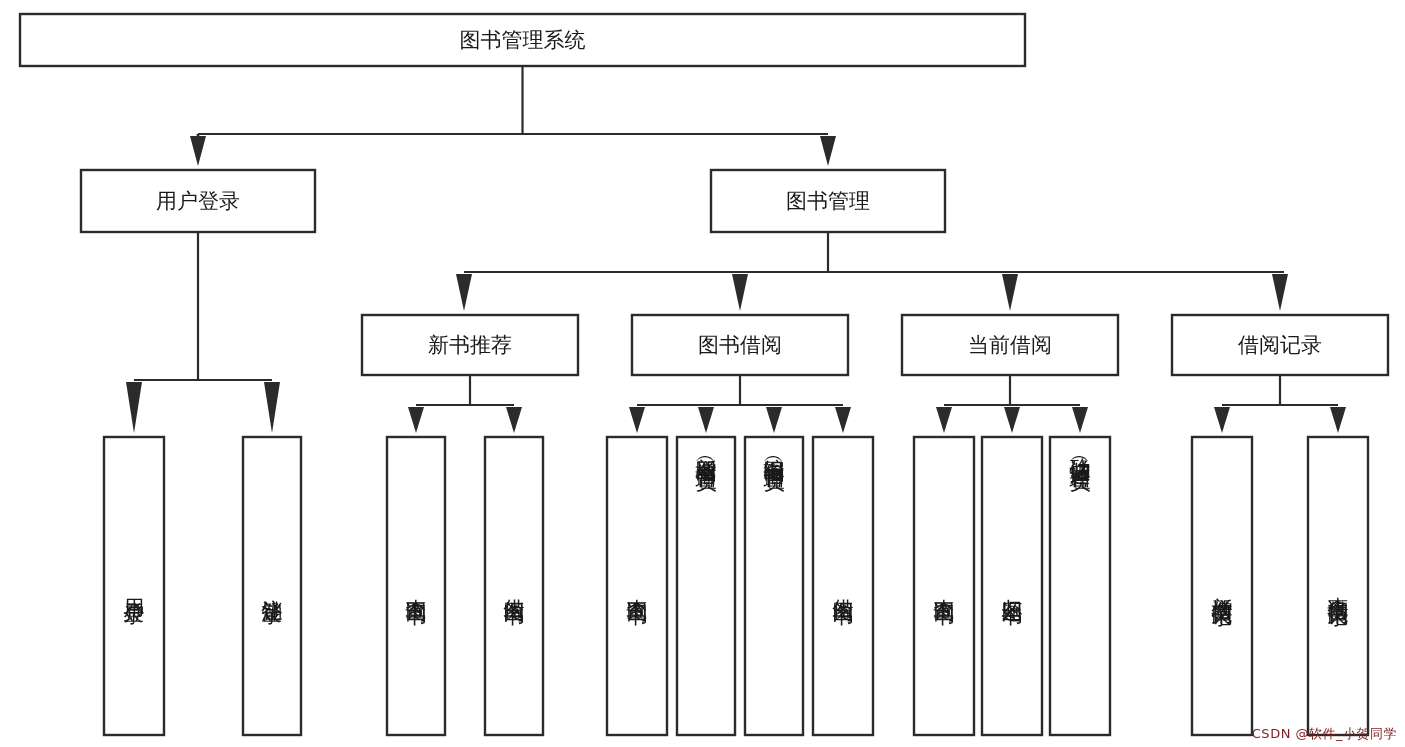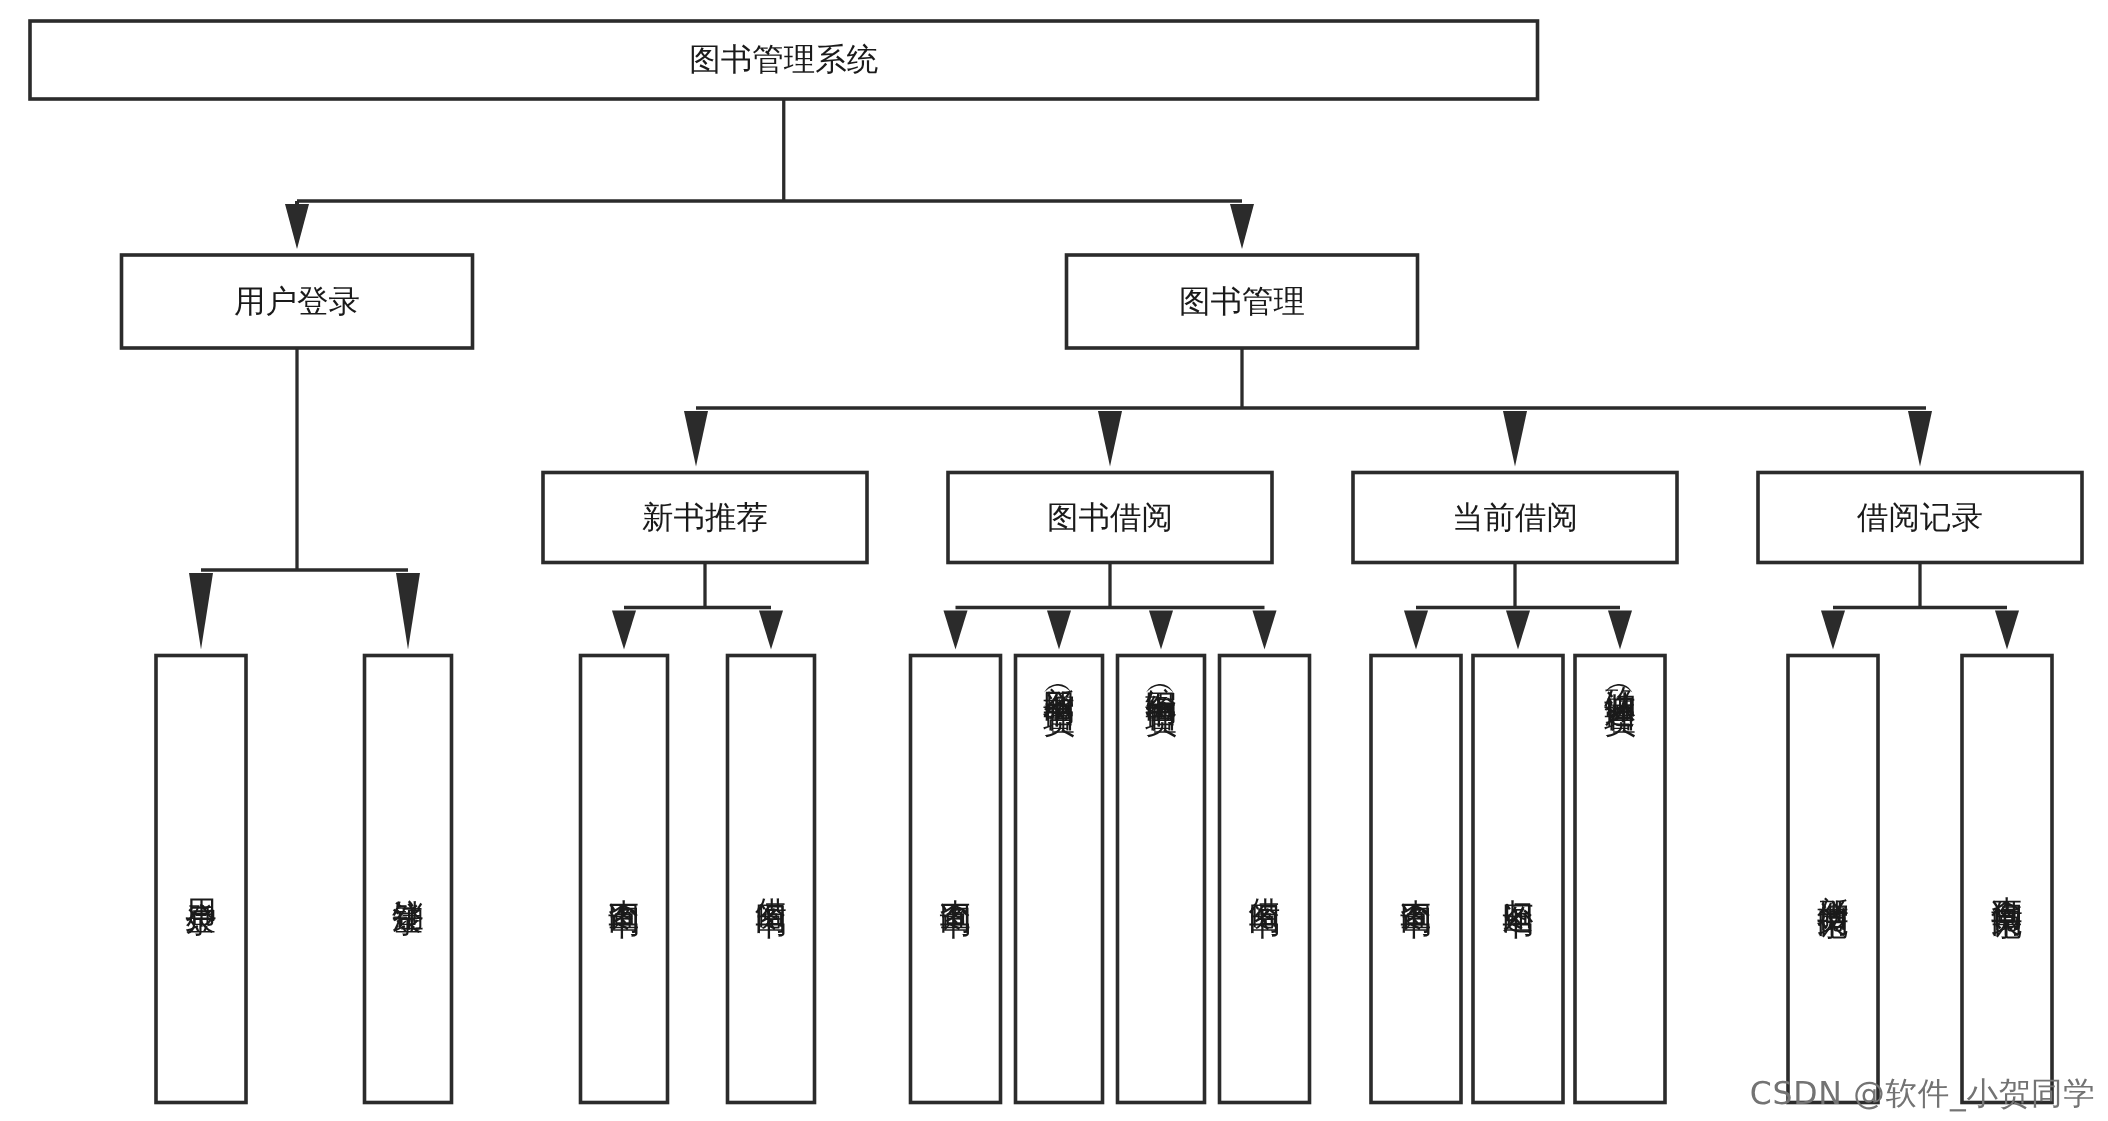--- a/index.html
+++ b/index.html
@@ -68,22 +68,22 @@
   }
   .vlabel.top-aligned {
     justify-content: flex-start;
     padding-top: 4px;
   }
   .watermark {
     position: absolute;
     right: 8px;
     bottom: 4px;
     font-family: "DejaVu Sans", "Liberation Sans", sans-serif;
-    font-size: 21px;
-    color: #737373;
+    font-size: 13px;
+    color: #7f1d1d;
     white-space: nowrap;
     letter-spacing: 0.5px;
   }
 </style>
 </head>
 <body>
 
 <div id="diagram-root">
 
   <svg id="flow" viewBox="0 0 1405 747">

